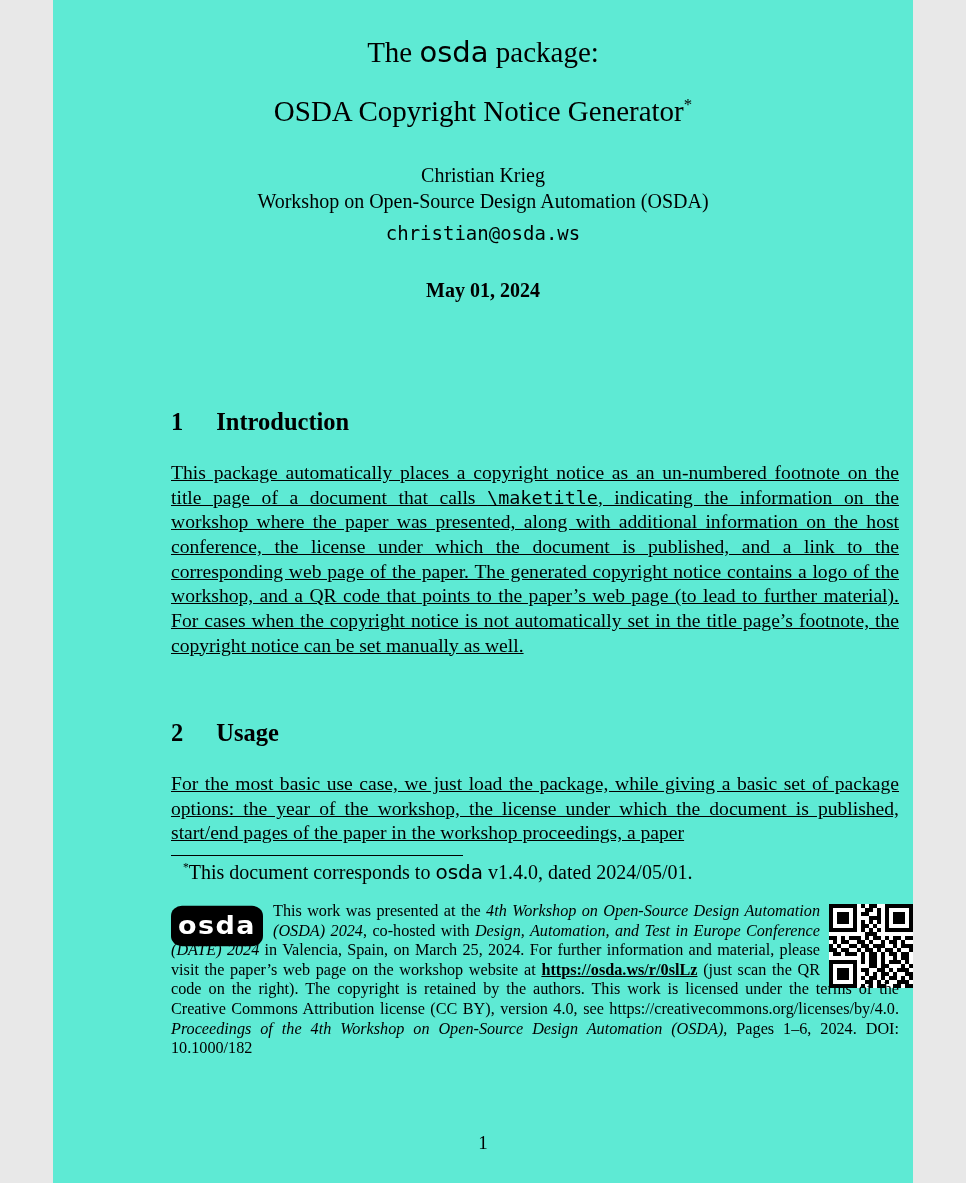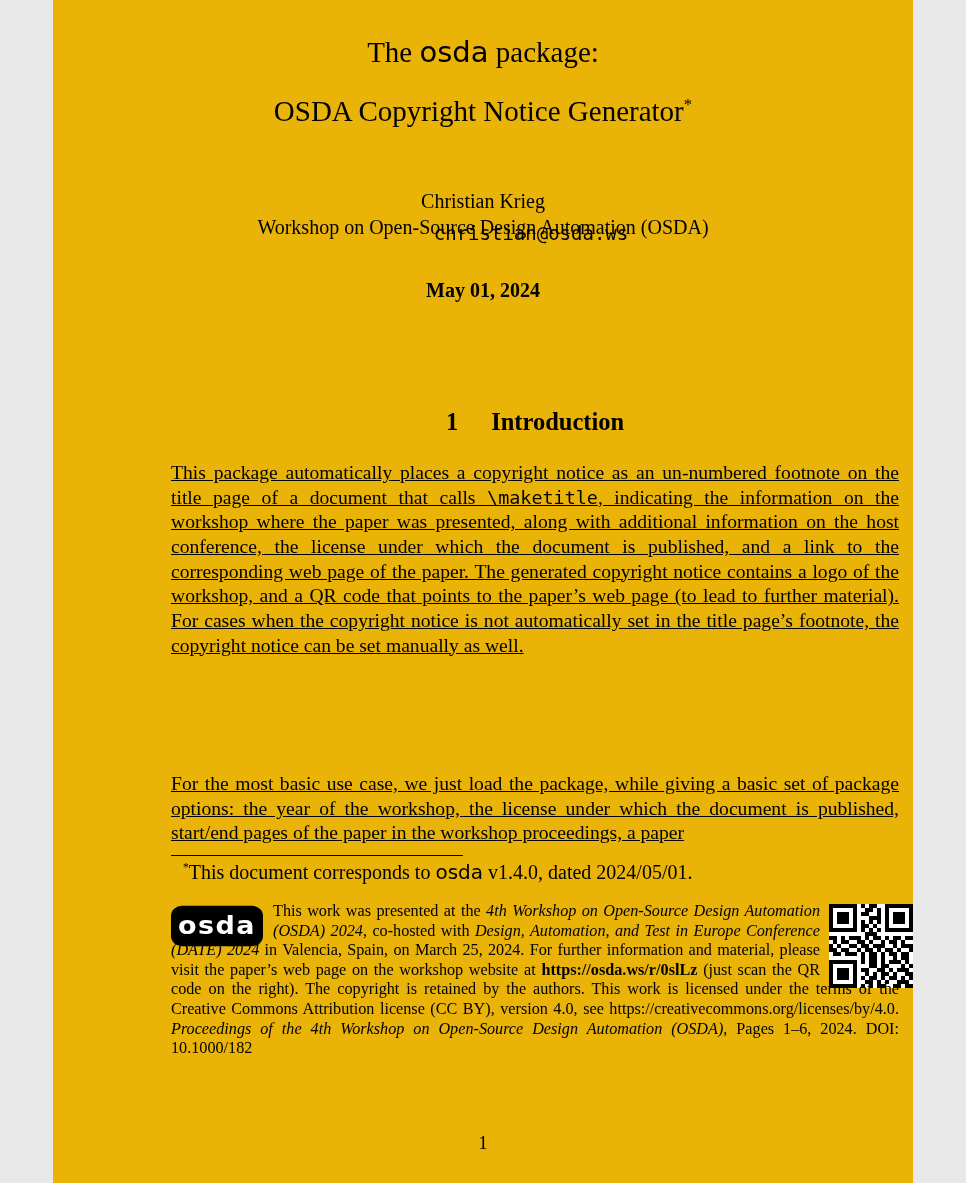--- a/index.html
+++ b/index.html
@@ -1,33 +1,33 @@
 <!DOCTYPE html>
 <html><head>
 <meta charset="utf-8">
 <style>
   html,body { margin:0; padding:0; background:#e8e8e8; }
   .page {
     position:relative; width:860px; height:1183px; margin:0 auto;
-    background:#eab308; color:#000;
+    background:#5eead4; color:#000;
     font-family:"Liberation Serif", serif;
     overflow:hidden;
   }
-  .abs { position:absolute;text-align:center; }
+  .abs { position:absolute; }
   .centered { left:0; width:100%; text-align:center; }
 
   
   .title-line { font-size:29px; line-height:38px; }
   .sf { font-family:"DejaVu Sans", sans-serif; }
   .mono { font-family:"DejaVu Sans Mono", monospace; font-size:0.94em; }
   sup.mark { font-size:58%; vertical-align:super; line-height:0; }
 
   
-  .author-line { font-size:20px; line-height:28px;margin-top:26px; }
-  .email-line { font-size:19px; line-height:28px; font-family:"DejaVu Sans Mono", monospace;margin-left:48px; }
+  .author-line { font-size:20px; line-height:28px; }
+  .email-line { font-size:19px; line-height:28px; font-family:"DejaVu Sans Mono", monospace; }
   .date-line { font-size:20px;font-weight:bold; }
 
   
   .sec-heading { left:118px; width:728px; font-size:24.5px; font-weight:bold; }
   .sec-num { display:inline-block; margin-right:33px; }
 
   
   .body-par {
     left:118px; width:728px;
     font-size:19.6px; line-height:24.65px;
@@ -42,21 +42,21 @@
     text-align:justify; text-indent:12px;
   }
 
   
   .notice {
     left:118px; width:728px;
     font-size:16.2px; line-height:19.6px;
     text-align:justify;
   }
   .notice .it { font-style:italic; }
-  .notice .bf { font-weight:bold; }
+  .notice .bf { font-weight:bold;text-decoration:underline; }
   .url { color:#000; text-decoration:none; }
 
   .osda-logo {
     float:left;
     width:92px; height:44px;
     margin:2px 10px -8px 0;
     background:#000; border-radius:11px;
     display:flex; align-items:center; justify-content:center;
     color:#fff; font-family:"DejaVu Sans", sans-serif;
     font-weight:bold; font-size:27px; letter-spacing:1.5px;
@@ -94,20 +94,23 @@
   <div class="abs centered date-line" style="top:279px;">May 01, 2024</div>
 
   <div class="abs sec-heading" style="top:408px;">
     <span class="sec-num">1</span><span>Introduction</span>
   </div>
 
   <div class="abs body-par" style="top:461px;">
     <span>This package automatically places a copyright notice as an un-numbered footnote on the title page of a document that calls </span><span class="mono">\maketitle</span><span>, indicating the information on the workshop where the paper was presented, along with additional information on the host conference, the license under which the document is published, and a link to the corresponding web page of the paper. The generated copyright notice contains a logo of the workshop, and a QR code that points to the paper’s web page (to lead to further material). For cases when the copyright notice is not automatically set in the title page’s footnote, the copyright notice can be set manually as well.</span>
   </div>
 
+  <div class="abs sec-heading" style="top:719px;">
+    <span class="sec-num">2</span><span>Usage</span>
+  </div>
 
   <div class="abs body-par" style="top:772px;">For the most basic use case, we just load the package, while giving a basic set of package options: the year of the workshop, the license under which the document is published, start/end pages of the paper in the workshop proceedings, a paper</div>
 
   <div class="abs footnote-rule" style="top:855px;"></div>
 
   <div class="abs footnote" style="top:863px;">
     <sup class="mark">*</sup><span>This document corresponds to </span><span class="sf">osda</span><span> v1.4.0, dated 2024/05/01.</span>
   </div>
 
   <div class="abs notice" style="top:902px;">

